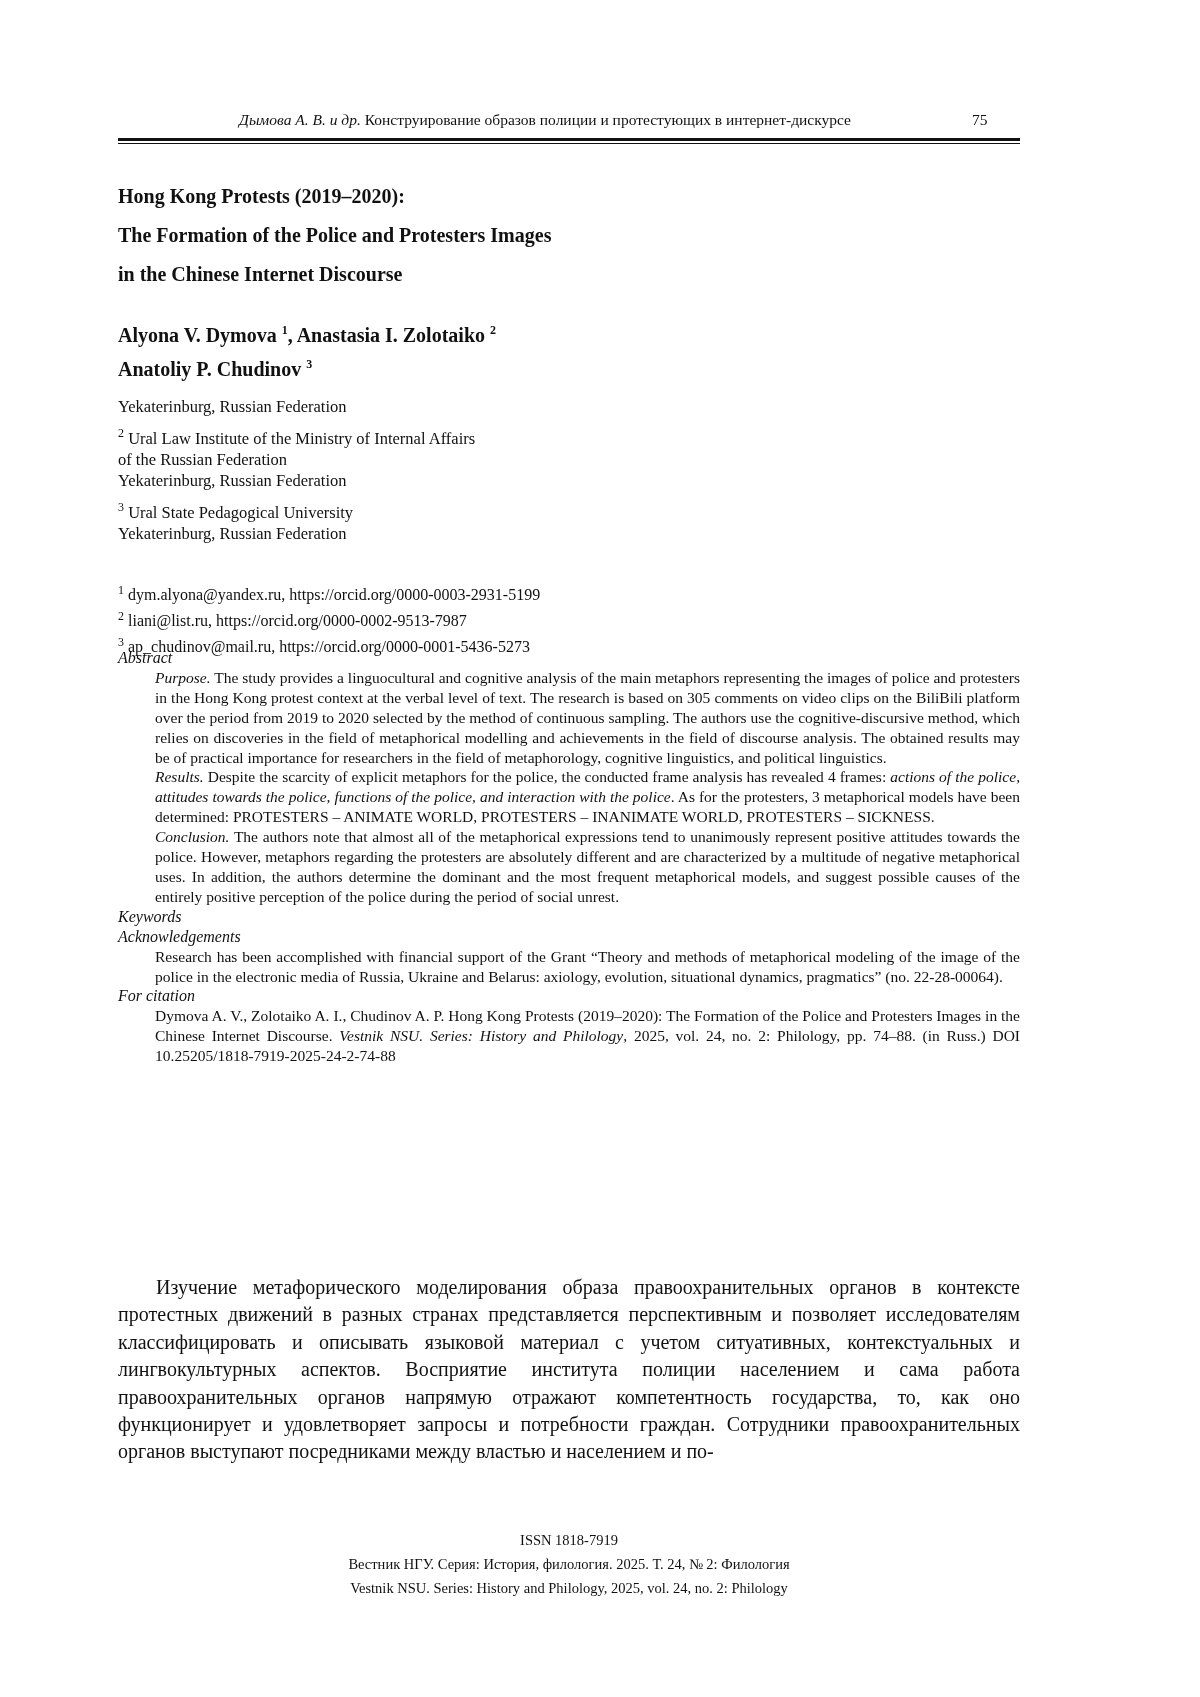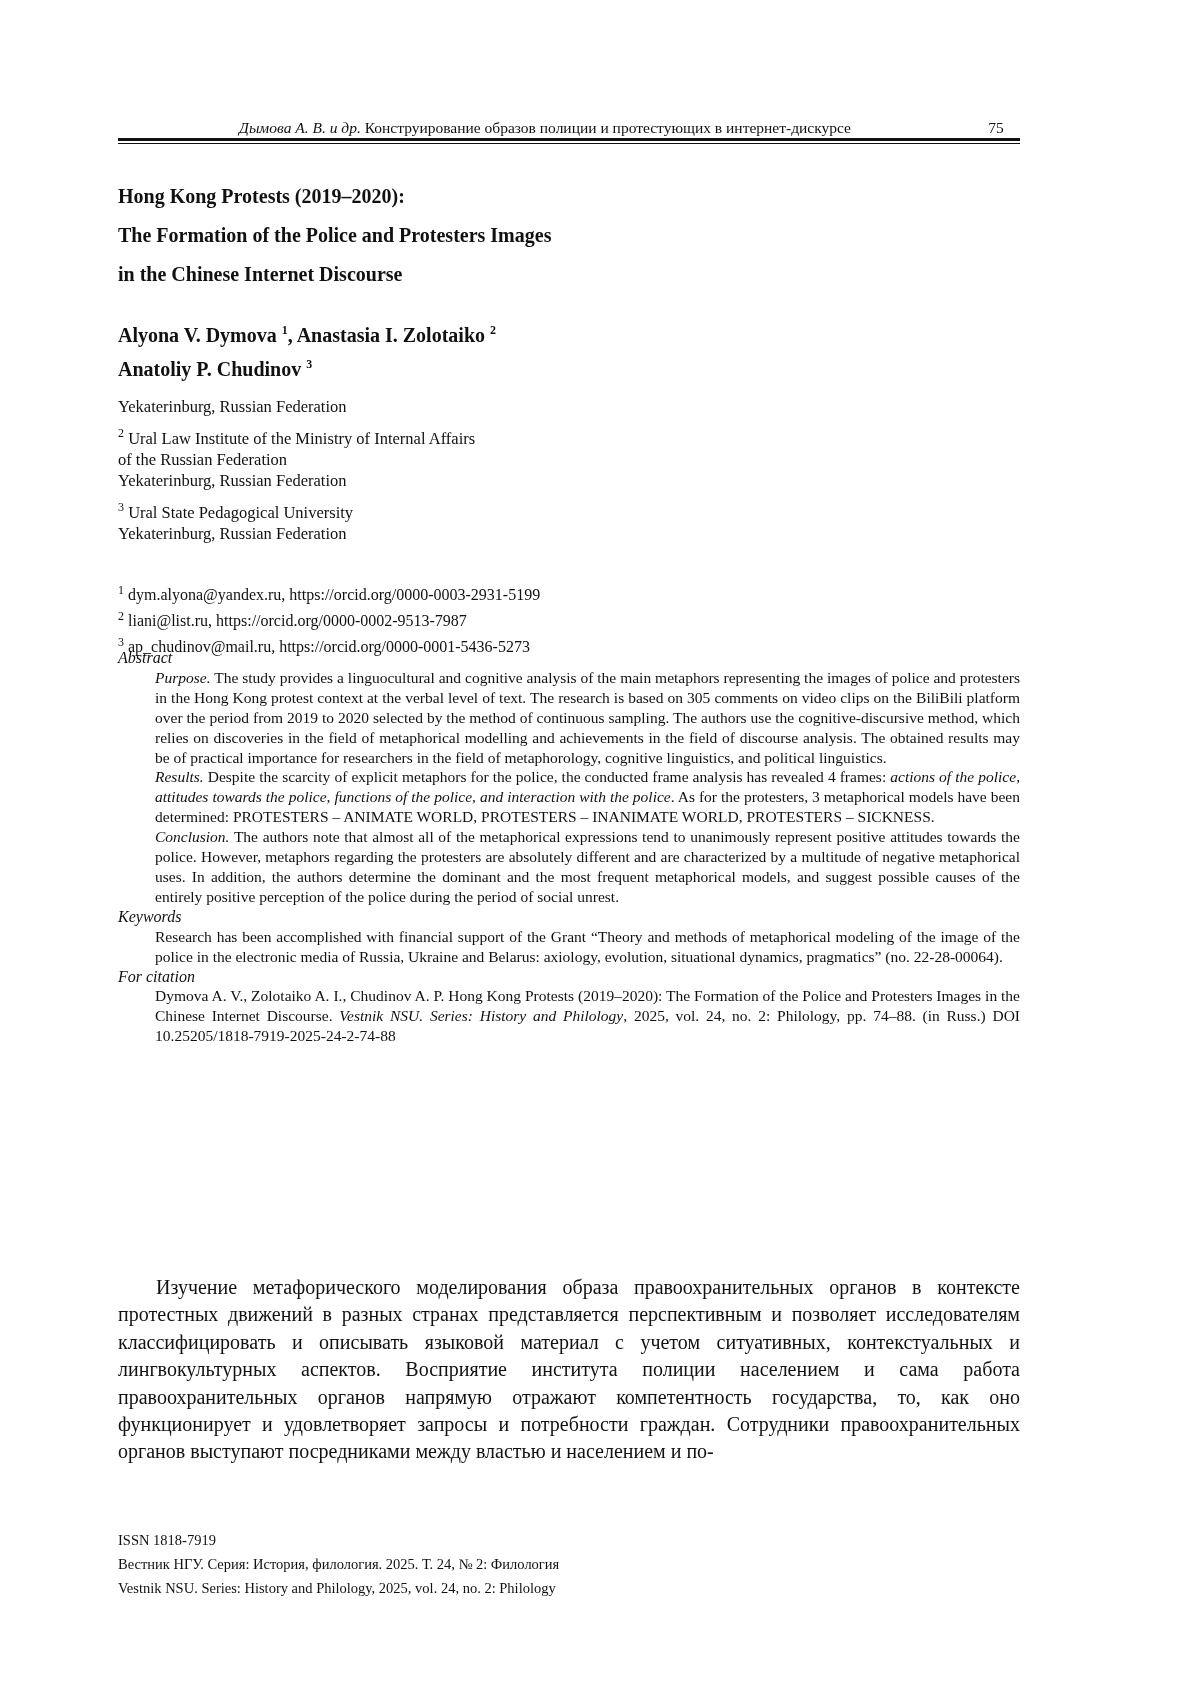--- a/index.html
+++ b/index.html
@@ -10,23 +10,23 @@
     margin: 0 auto;
     background: #ffffff;
     color: #111;
     font-family: "Liberation Serif", "DejaVu Serif", serif;
     overflow: hidden;
   }
   .block { position: absolute; left: 118px; width: 902px; }
 
   
   .running-head { top: 111px; display: flex; align-items: baseline; font-size: 15.5px; }
-  .rh-center { flex: 1; text-align: center; white-space: nowrap; margin-top: 8px; }
+  .rh-center { flex: 1; text-align: center; white-space: nowrap; }
   .rh-authors { font-style: italic; }
-  .rh-page { width: 48px; text-align: center; }
+  .rh-page { width: 48px; text-align: left; }
   .double-rule { top: 138px; }
   .double-rule .r1 { height: 2.5px; background: #111; margin-bottom: 2px; }
   .double-rule .r2 { height: 1.5px; background: #111; }
 
   
   .article-title { top: 177px; font-size: 20px; font-weight: bold; line-height: 39px; }
   .authors { top: 316px; font-size: 20px; font-weight: bold; line-height: 29px; }
   .authors sup, .affiliations sup, .contacts sup { font-size: 12px; font-weight: normal; }
   .authors sup { font-weight: bold; }
 
@@ -40,21 +40,21 @@
   .sec-label { font-style: italic; font-size: 16px; }
   .sec-body { padding-left: 37px; text-align: justify; }
   .lead { font-style: italic; }
   .ital { font-style: italic; }
 
   
   .body-ru { top: 1274px; font-size: 20px; line-height: 27.4px; text-align: justify; }
   .body-ru .para { text-indent: 38px; }
 
   
-  .footer { top: 1528px; text-align: left; font-size: 14.5px; line-height: 24px; }
+  .footer { top: 1528px; text-align: center; font-size: 14.5px; line-height: 24px; }
 </style>
 </head>
 <body>
 
 <div class="page">
 
   <div class="block running-head">
     <div class="rh-center">
       <span class="rh-authors">Дымова А. В. и др.</span>
       <span>Конструирование образов полиции и протестующих в интернет-дискурсе</span>
@@ -112,20 +112,21 @@
     </div>
     <div class="sec-body">
       <span class="lead">Results.</span><span> Despite the scarcity of explicit metaphors for the police, the conducted frame analysis has revealed 4 frames: </span><span class="ital">actions of the police, attitudes towards the police, functions of the police, and interaction with the police</span><span>. As for the protesters, 3 metaphorical models have been determined: PROTESTERS – ANIMATE WORLD, PROTESTERS – INANIMATE WORLD, PROTESTERS – SICKNESS.</span>
     </div>
     <div class="sec-body">
       <span class="lead">Conclusion.</span><span> The authors note that almost all of the metaphorical expressions tend to unanimously represent positive attitudes towards the police. However, metaphors regarding the protesters are absolutely different and are characterized by a multitude of negative metaphorical uses. In addition, the authors determine the dominant and the most frequent metaphorical models, and suggest possible causes of the entirely positive perception of the police during the period of social unrest.</span>
     </div>
 
     <div class="sec-label">Keywords</div>
 
+    <div class="sec-label">Acknowledgements</div>
     <div class="sec-body">Research has been accomplished with financial support of the Grant “Theory and methods of metaphorical modeling of the image of the police in the electronic media of Russia, Ukraine and Belarus: axiology, evolution, situational dynamics, pragmatics” (no. 22-28-00064).</div>
 
     <div class="sec-label">For citation</div>
     <div class="sec-body">
       <span>Dymova A. V., Zolotaiko A. I., Chudinov A. P. Hong Kong Protests (2019–2020): The Formation of the Police and Protesters Images in the Chinese Internet Discourse. </span><span class="ital">Vestnik NSU. Series: History and Philology</span><span>, 2025, vol. 24, no. 2: Philology, pp. 74–88. (in Russ.) DOI 10.25205/1818-7919-2025-24-2-74-88</span>
     </div>
   </div>
 
   <div class="block body-ru">
     <div class="para">Изучение метафорического моделирования образа правоохранительных органов в контексте протестных движений в разных странах представляется перспективным и позволяет исследователям классифицировать и описывать языковой материал с учетом ситуативных, контекстуальных и лингвокультурных аспектов. Восприятие института полиции населением и сама работа правоохранительных органов напрямую отражают компетентность государства, то, как оно функционирует и удовлетворяет запросы и потребности граждан. Сотрудники правоохранительных органов выступают посредниками между властью и населением и по-</div>

